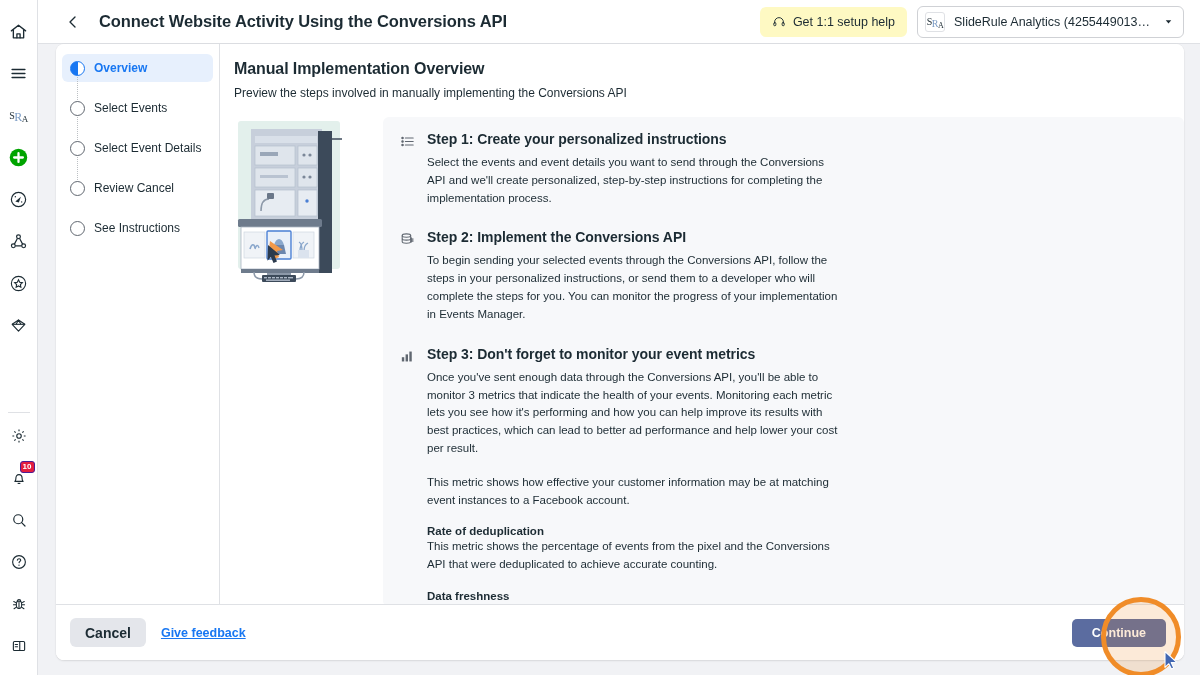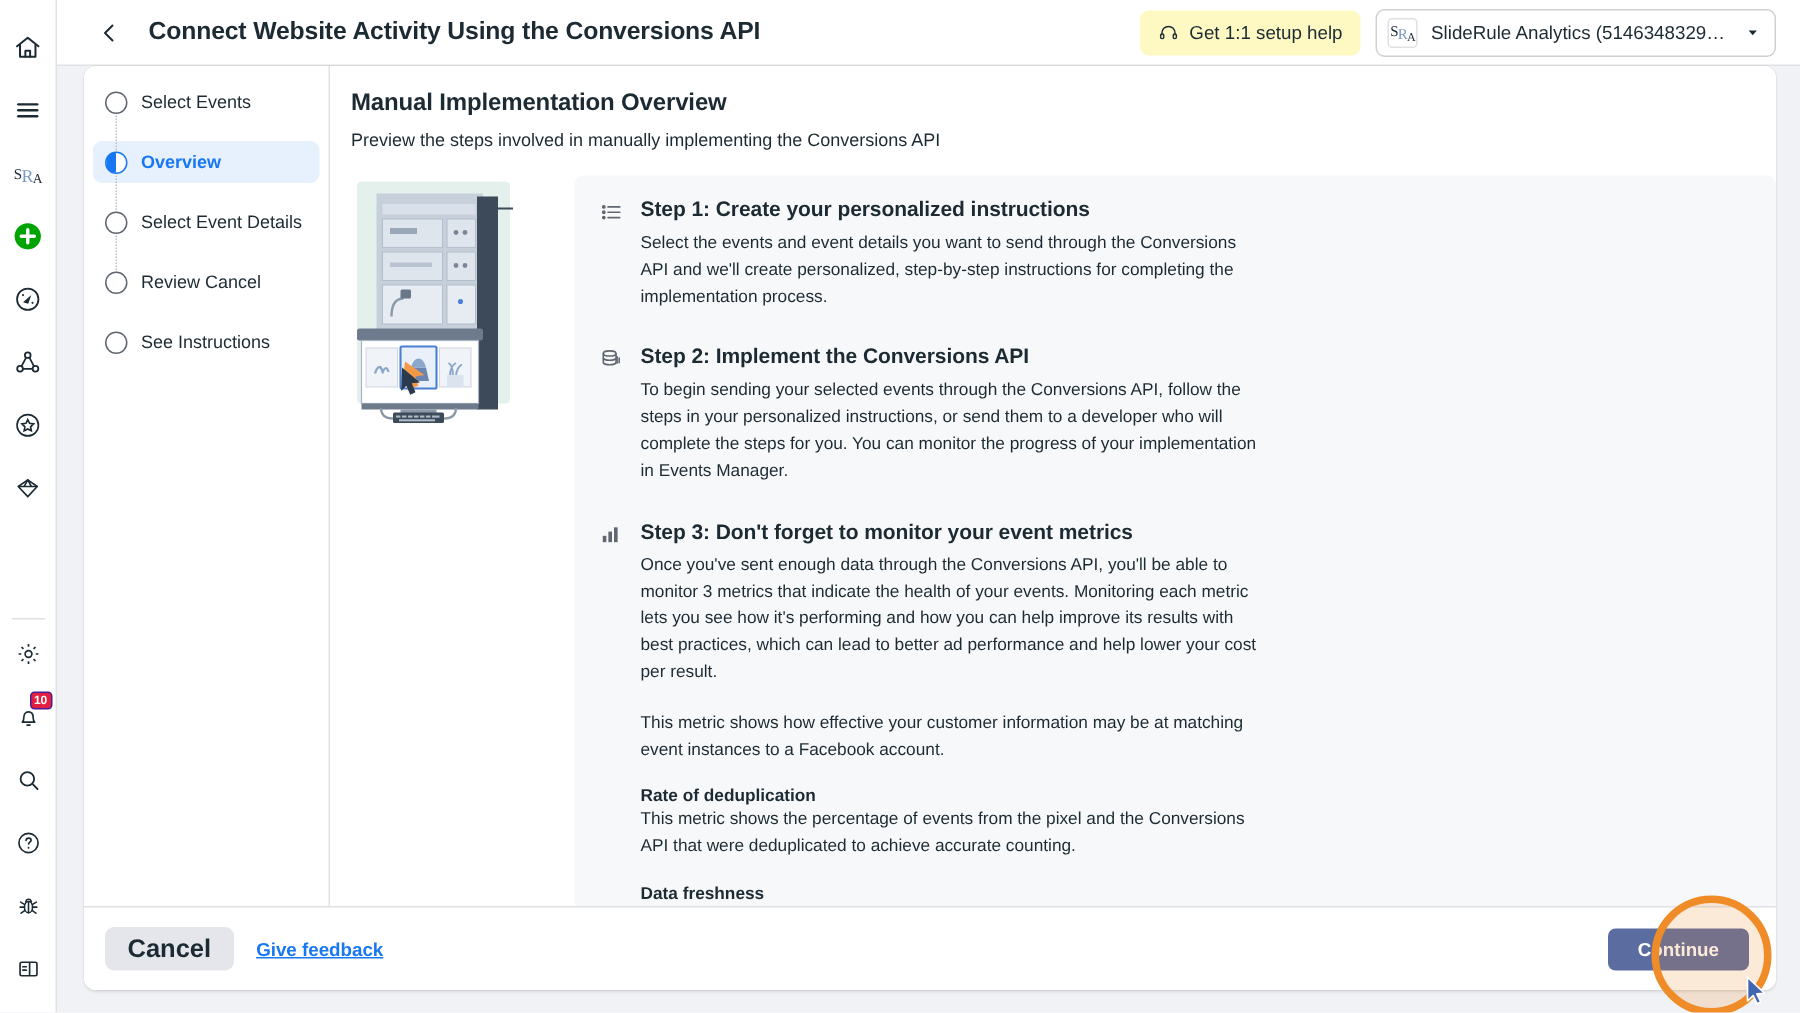--- a/index.html
+++ b/index.html
@@ -194,21 +194,21 @@
     width: 1128px; height: 56px;
     background: #ffffff;
     border-top: 1px solid #dfe1e5;
     display: flex; align-items: center;
     padding: 0 18px 0 14px;
   }
   .btn-cancel {
     background: #e4e6eb; color: #1c2b33;
     border: none; border-radius: 6px;
     height: 29px; padding: 0 15px;
-    font-size: 17px; font-weight: bold;
+    font-size: 14px; font-weight: bold;
     font-family: "Liberation Sans", sans-serif;
   }
   .give-feedback {
     margin-left: 15px;
     font-size: 12.5px; color: #1877f2; text-decoration: underline; font-weight: bold;
   }
   .btn-continue {
     margin-left: auto;
     background: #5b6ca0; color: #ffffff;
     border: none; border-radius: 5px;
@@ -373,42 +373,42 @@
             <rect x="17.4" y="13" width="3.6" height="5.4" rx="1.6"></rect>
           </svg>
         </span>
         <span>Get 1:1 setup help</span>
       </div>
 
       <div class="account-picker">
         <span class="acct-logo">
           <span class="sra-mark" style="font-size:9px;"><span class="s">S</span><span class="r" style="font-size:10px;">R</span><span class="a" style="font-size:8px;">A</span></span>
         </span>
-        <span class="acct-name">SlideRule Analytics (5146348329…</span>
+        <span class="acct-name">SlideRule Analytics (4255449013…</span>
         <span class="caret">
           <svg width="11" height="11" viewBox="0 0 24 24" fill="#1c2b33">
               <path d="M6 9.5h12L12 16.5z"></path>
             </svg>
         </span>
       </div>
     </div>
   </div>
 
   <div class="card">
 
     <div class="stepper">
       <div class="step-connector" style="top:30px;height:108px;"></div>
 
+      <div class="step active">
+        <span class="step-dot"></span>
+        <span class="step-label">Overview</span>
+      </div>
       <div class="step">
         <span class="step-dot"></span>
         <span class="step-label">Select Events</span>
-      </div>
-      <div class="step active">
-        <span class="step-dot"></span>
-        <span class="step-label">Overview</span>
       </div>
       <div class="step">
         <span class="step-dot"></span>
         <span class="step-label">Select Event Details</span>
       </div>
       <div class="step">
         <span class="step-dot"></span>
         <span class="step-label">Review Cancel</span>
       </div>
       <div class="step">

